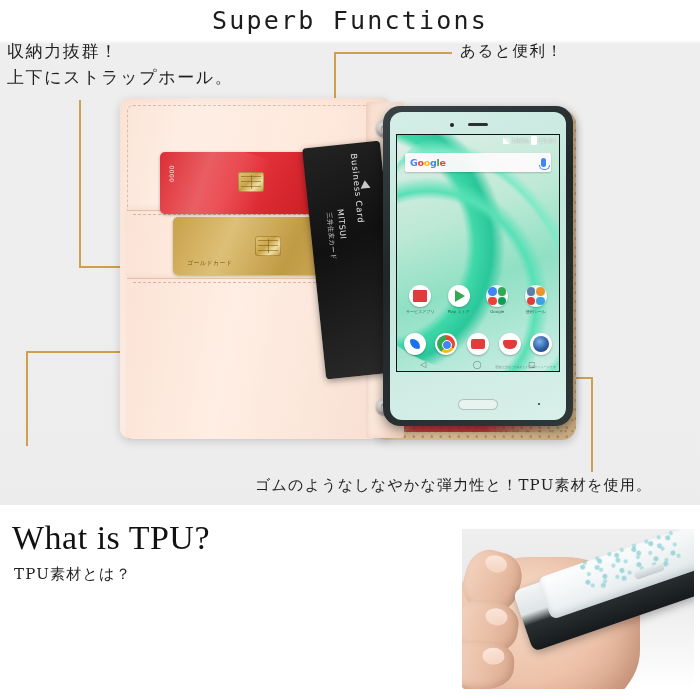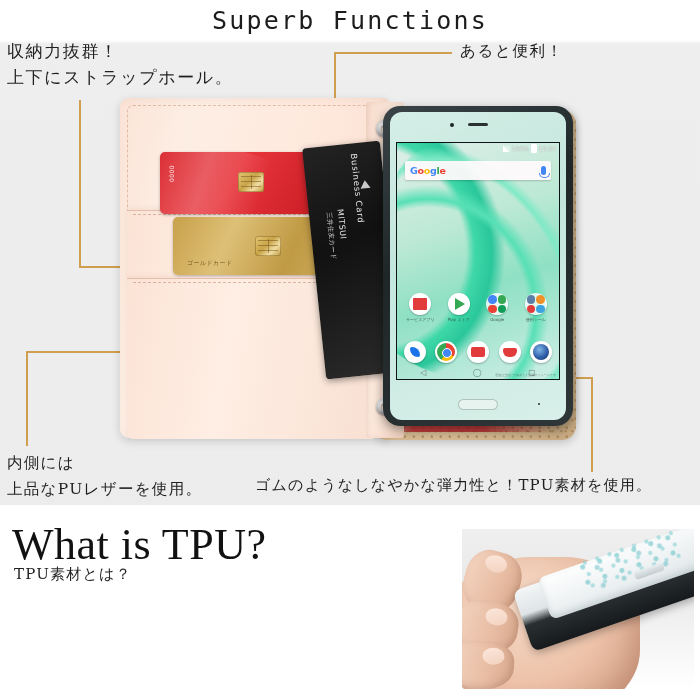--- a/index.html
+++ b/index.html
@@ -151,21 +151,21 @@
   #phone-case{
     position:absolute;inset:0;border-radius:17px;
     background:linear-gradient(150deg,#3a4446 0%,#1e2628 40%,#2e3638 100%);
     box-shadow:0 4px 11px rgba(0,0,0,.4);
   }
   #phone-body{
     position:absolute;left:7px;top:6px;right:7px;bottom:6px;border-radius:12px;
     background:linear-gradient(160deg,#d4eee6 0%,#c3e6dc 40%,#d8f0e9 100%);
   }
   #phone-screen{
-    position:absolute;left:6px;top:30px;right:6px;height:236px;
+    position:absolute;left:6px;top:22px;right:6px;height:236px;
     background:linear-gradient(160deg,#dfeee8 0%,#bde9d6 35%,#8fe0c4 60%,#cfeee6 100%);
     overflow:hidden;border:1px solid #0d1416;
   }
   
   #wallpaper{position:absolute;inset:0;overflow:hidden;}
   .swoosh{position:absolute;border-radius:50%;filter:blur(.4px);}
   #sw1{left:-40%;top:-18%;width:120%;height:120%;
     background:radial-gradient(ellipse at 22% 42%,rgba(255,255,255,0) 44%,#3fd8a8 48%,#29c79a 56%,rgba(255,255,255,0) 62%);
     transform:rotate(-26deg);}
   #sw2{left:-16%;top:4%;width:118%;height:116%;
@@ -219,21 +219,21 @@
   #frontcam{position:absolute;left:34%;top:11px;width:4px;height:4px;border-radius:50%;background:#1d2426;}
   #homebtn{position:absolute;left:50%;bottom:10px;transform:translateX(-50%);width:40px;height:11px;
     border-radius:7px;background:#e6f3ee;box-shadow:inset 0 0 0 1px rgba(120,150,140,.5);}
   #sensor-dot{position:absolute;right:26px;bottom:15px;width:2px;height:2px;border-radius:50%;background:#2a3133;}
 
   
   #bottom-section{position:absolute;left:0;top:505px;width:700px;height:195px;background:#ffffff;}
   #what-is-tpu{
     position:absolute;left:12px;top:14px;
     font-family:"Liberation Serif","DejaVu Serif",serif;
-    font-size:44px;color:#111;letter-spacing:.5px;
+    font-size:34px;color:#111;letter-spacing:.5px;
   }
   #tpu-sub{position:absolute;left:14px;top:60px;font-size:15px;letter-spacing:1.2px;}
   #tpu-body{position:absolute;left:12px;top:92px;font-size:15px;line-height:30px;letter-spacing:1.6px;}
 
   #tpu-photo{
     position:absolute;left:462px;top:24px;width:232px;height:160px;overflow:hidden;
     background:linear-gradient(180deg,#efefef 0%,#e9e9e9 36%,#ffffff 100%);
   }
   #hand{
     position:absolute;left:-22px;top:28px;width:200px;height:160px;
@@ -282,24 +282,20 @@
 
     <div id="callout-pocket" class="jp">
       <div>収納力抜群！</div>
       <div>上下にストラップホール。</div>
     </div>
 
     <div id="callout-strap" class="jp">
       <div>あると便利！</div>
     </div>
 
-    <div id="callout-inner" class="jp">
-      <div>内側には</div>
-      <div>上品なPUレザーを使用。</div>
-    </div>
 
     <div id="callout-tpu" class="jp">ゴムのようなしなやかな弾力性と！TPU素材を使用。</div>
 
     <div class="gold gold-v" style="left:79px;top:100px;height:166px;"></div>
     <div class="gold gold-h" style="left:79px;top:266px;width:99px;"></div>
     <div class="dot" style="left:172px;top:261px;"></div>
 
     <div class="gold gold-h" style="left:334px;top:52px;width:118px;"></div>
     <div class="gold gold-v" style="left:334px;top:52px;height:64px;"></div>
     <div class="dot" style="left:329px;top:111px;"></div>

